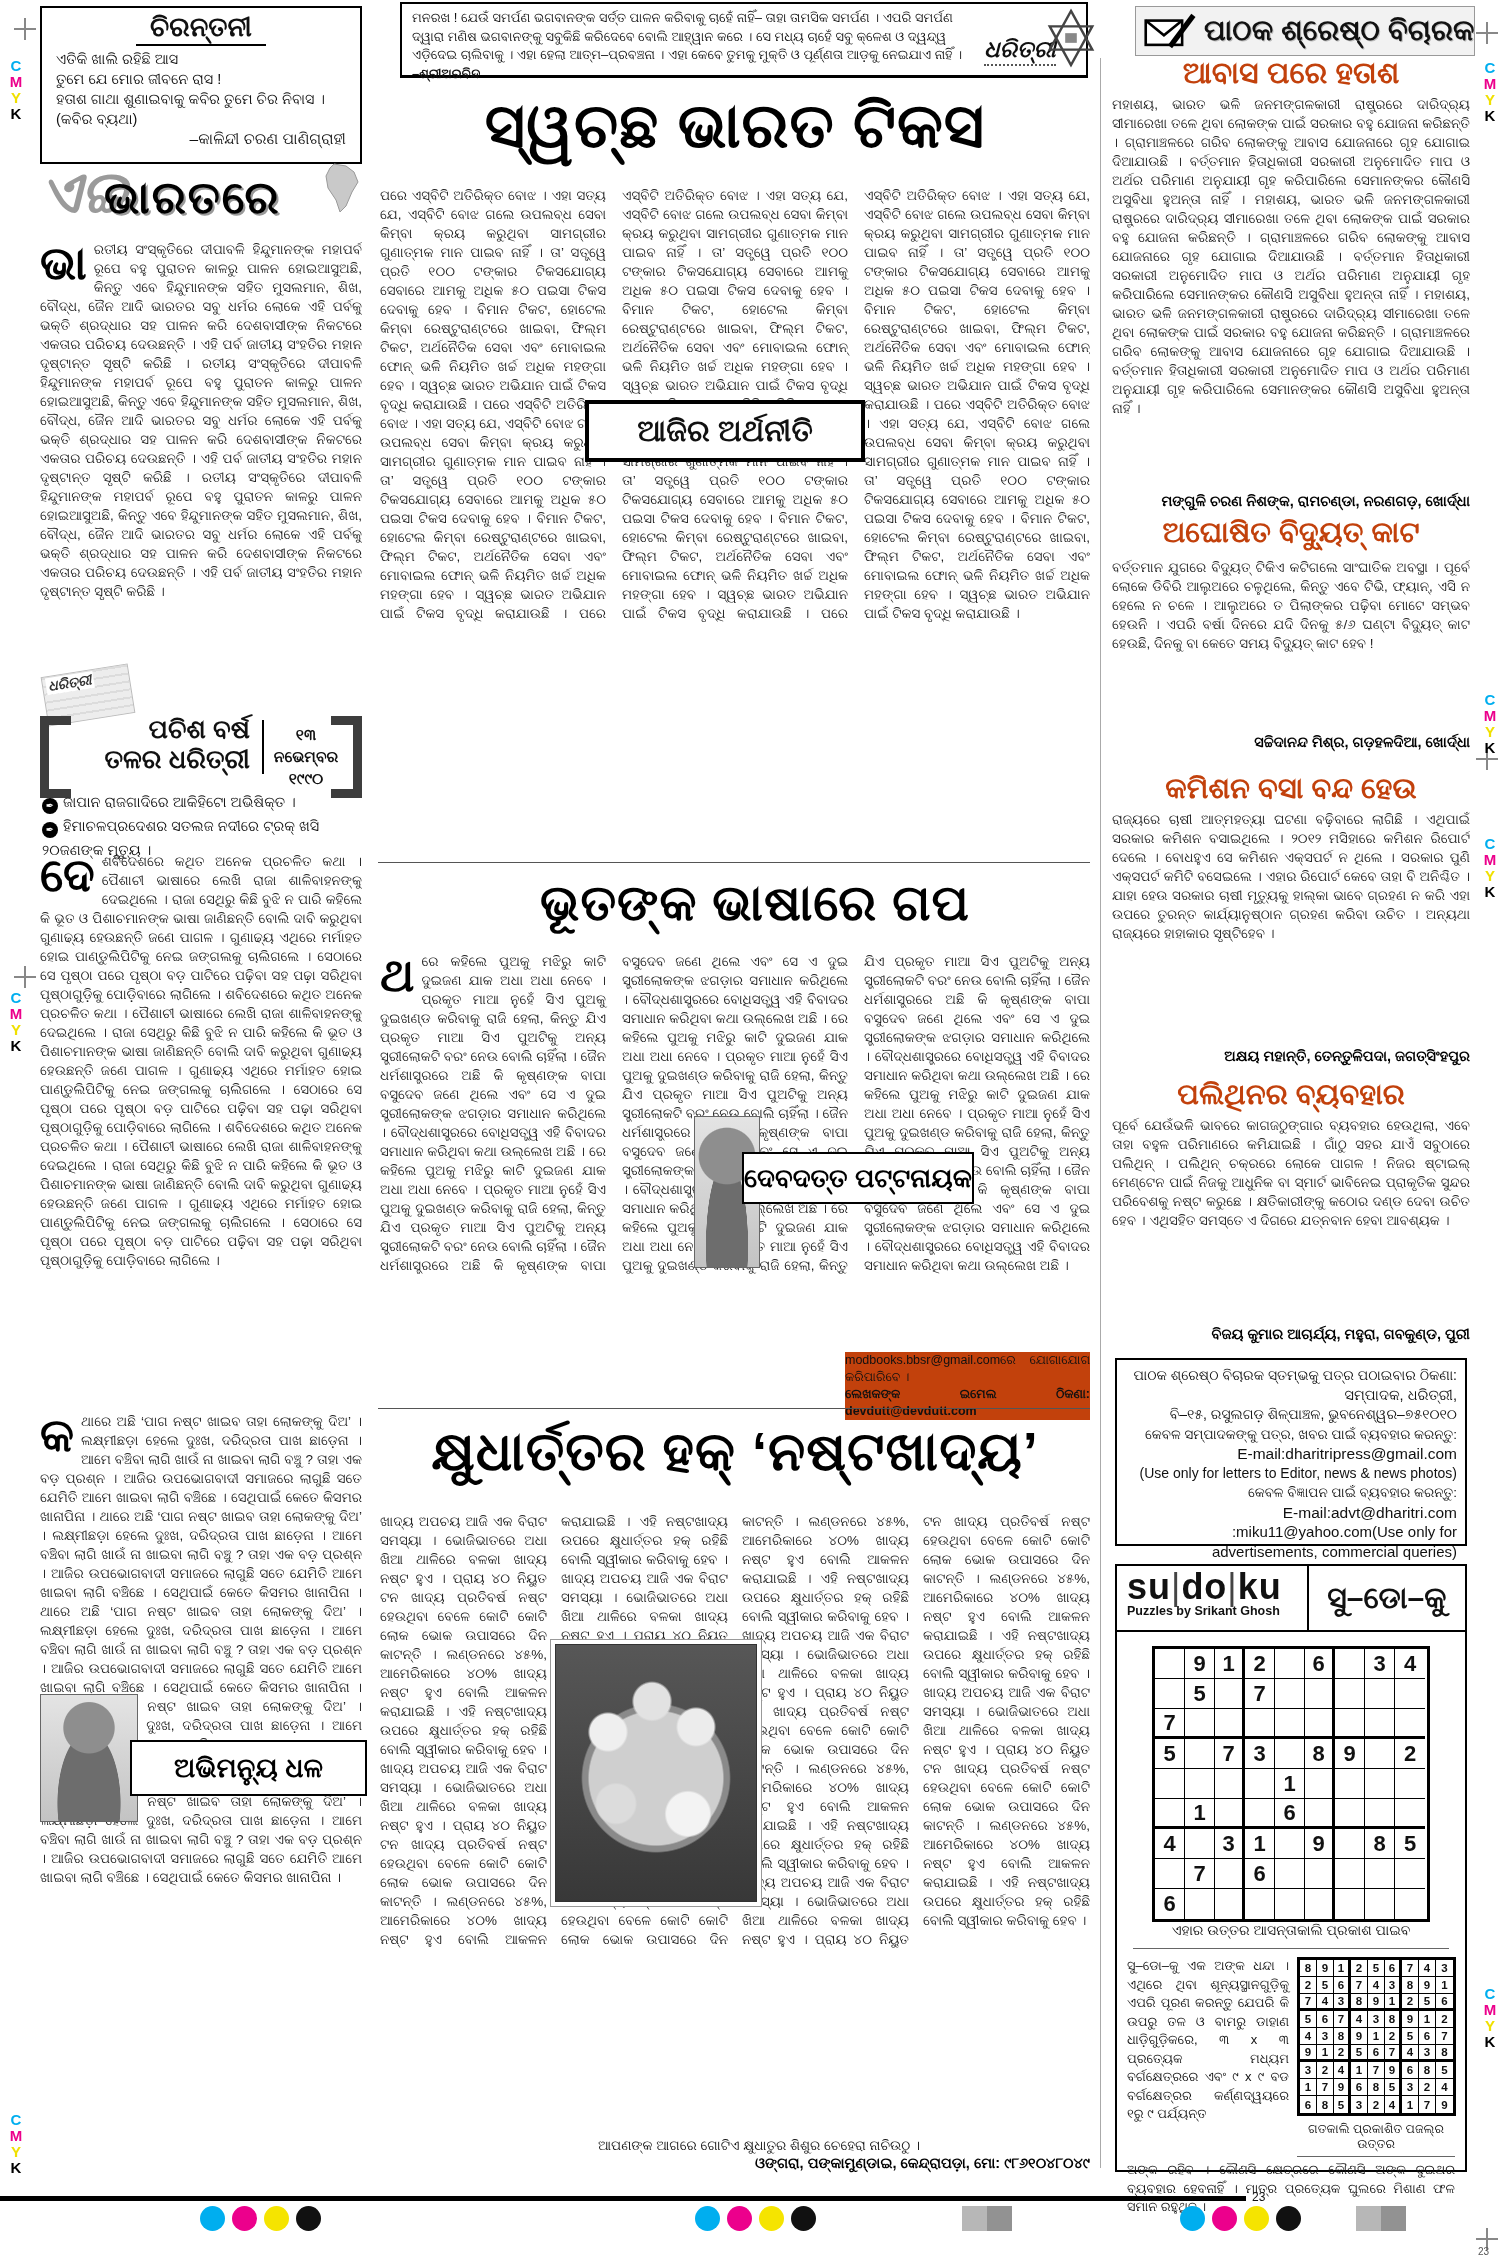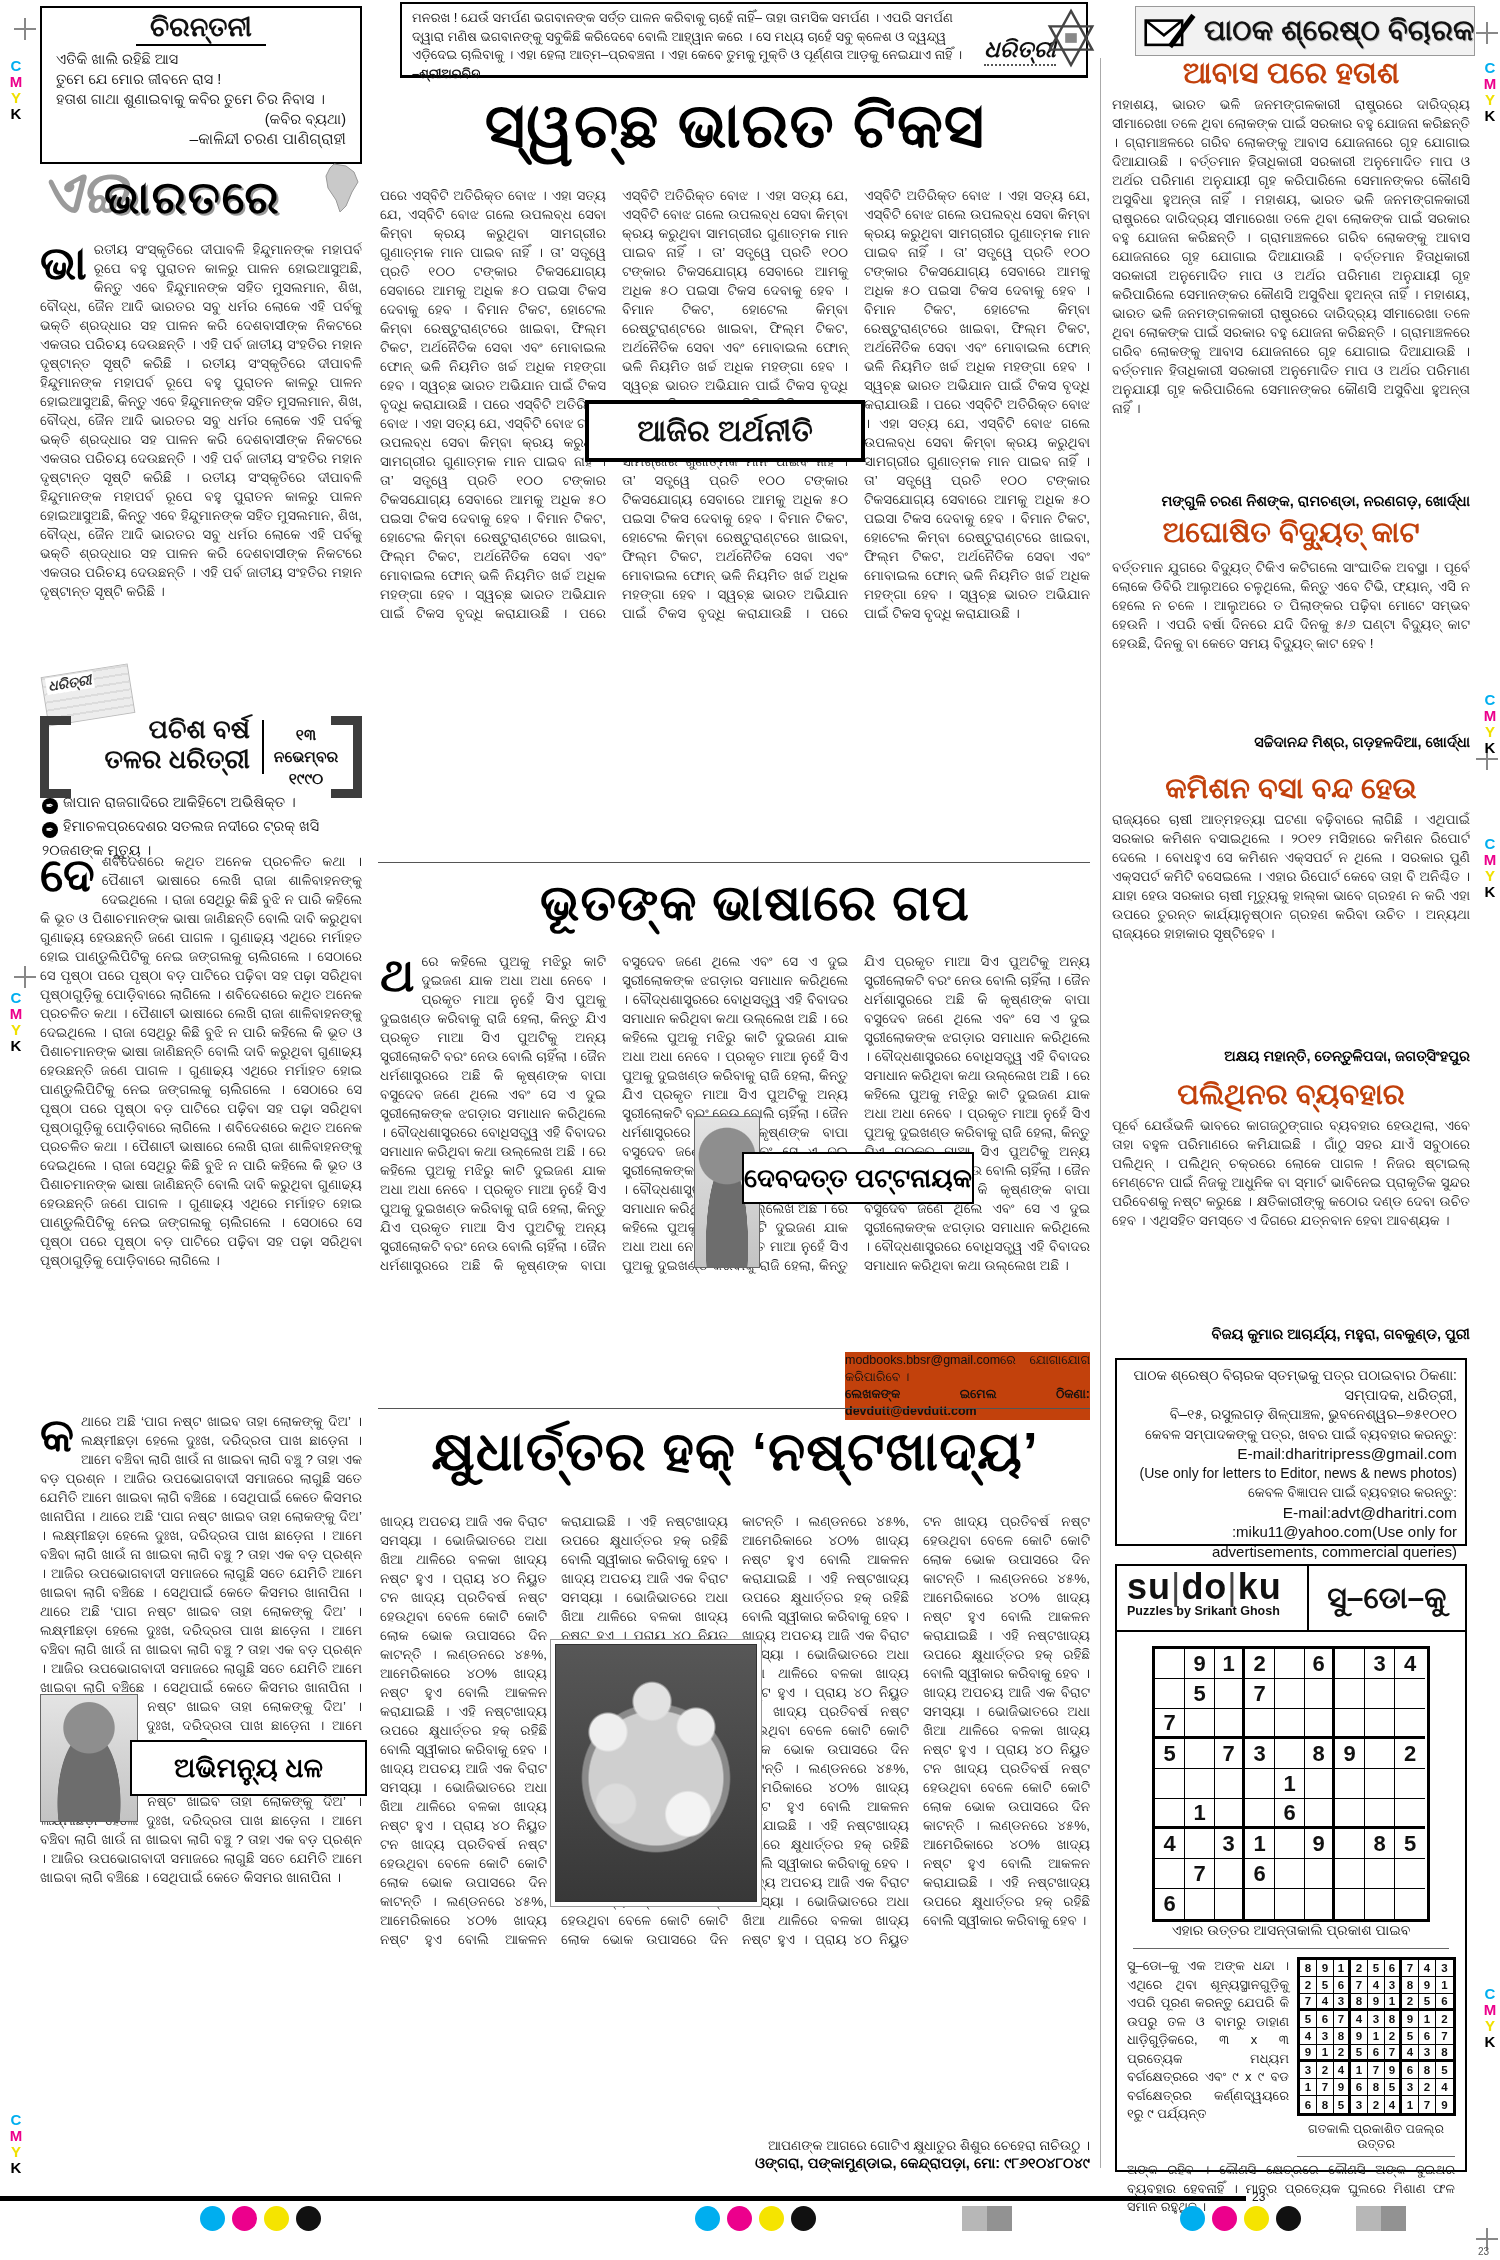--- a/index.html
+++ b/index.html
@@ -110,21 +110,21 @@
     </div>
 
   <div class="abs box2" style="left:40px;top:6px;width:322px;height:158px;padding:4px 14px;box-sizing:border-box">
     <div style="text-align:center">
       <span style="font-size:27px;font-weight:800;border-bottom:2px solid #000;padding:0 14px 2px">ଚିରନ୍ତନୀ</span>
     </div>
     <div style="font-size:14.5px;line-height:20px;margin-top:6px">
       <div>ଏତିକି ଖାଲି ରହିଛି ଆସ</div>
       <div>ତୁମେ ଯେ ମୋର ଜୀବନେ ରାସ !</div>
       <div>ହତାଶ ଗାଥା ଶୁଣାଇବାକୁ କବିର ତୁମେ ଚିର ନିବାସ ।</div>
-      <div style="text-align:right">(କବିର ବ୍ୟଥା)</div>
+      <div style="">(କବିର ବ୍ୟଥା)</div>
       <div style="text-align:right;font-weight:normal;font-size:15.5px">–କାଳିନ୍ଦୀ ଚରଣ ପାଣିଗ୍ରାହୀ</div>
     </div>
   </div>
 
   <div class="abs" style="left:400px;top:2px;width:688px;height:76px;border:2px solid #000;border-bottom-width:3px;box-sizing:border-box;padding:4px 120px 4px 10px">
     <span style="font-size:13px;line-height:17.5px;text-align:justify;display:inline">ମନରଖ ! ଯେଉଁ ସମର୍ପଣ ଭଗବାନଙ୍କ ସର୍ତ୍ତ ପାଳନ କରିବାକୁ ଚାହେଁ ନାହିଁ– ତାହା ତାମସିକ ସମର୍ପଣ । ଏପରି ସମର୍ପଣ ଦ୍ୱାରା ମଣିଷ ଭଗବାନଙ୍କୁ ସବୁକିଛି କରିଦେବେ ବୋଲି ଆହ୍ୱାନ କରେ । ସେ ମଧ୍ୟ ଚାହେଁ ସବୁ କ୍ଳେଶ ଓ ଦ୍ୱନ୍ଦ୍ୱ ଏଡ଼ିଦେଇ ଚାଲିବାକୁ । ଏହା ହେଲା ଆତ୍ମ–ପ୍ରବଞ୍ଚନା । ଏହା କେବେ ତୁମକୁ ମୁକ୍ତି ଓ ପୂର୍ଣ୍ଣତା ଆଡ଼କୁ ନେଇଯାଏ ନାହିଁ ।</span>
     <span style="font-size:13px;font-weight:bold">–ଶ୍ରୀଅରବିନ୍ଦ</span>
   </div>
   <div class="abs" style="left:984px;top:36px;font-size:23px;font-weight:800;font-style:italic;border-bottom:2px dotted #555;padding-bottom:1px">
     <span>ଧରିତ୍ରୀ</span>
@@ -224,21 +224,21 @@
 
   <div class="abs rule-h" style="left:378px;top:1408px;width:712px"></div>
   <div class="abs headline" style="left:380px;top:1420px;width:710px;font-size:54px">
     <span>କ୍ଷୁଧାର୍ତ୍ତର ହକ୍ ‘ନଷ୍ଟଖାଦ୍ୟ’</span>
   </div>
   <div class="abs body-txt cols4" style="left:380px;top:1512px;width:710px;height:700px">
     <span>ଖାଦ୍ୟ ଅପଚୟ ଆଜି ଏକ ବିରାଟ ସମସ୍ୟା । ଭୋଜିଭାତରେ ଅଧା ଖିଆ ଥାଳିରେ ବଳକା ଖାଦ୍ୟ ନଷ୍ଟ ହୁଏ । ପ୍ରାୟ ୪୦ ନିୟୁତ ଟନ ଖାଦ୍ୟ ପ୍ରତିବର୍ଷ ନଷ୍ଟ ହେଉଥିବା ବେଳେ କୋଟି କୋଟି ଲୋକ ଭୋକ ଉପାସରେ ଦିନ କାଟନ୍ତି । ଲଣ୍ଡନରେ ୪୫%, ଆମେରିକାରେ ୪୦% ଖାଦ୍ୟ ନଷ୍ଟ ହୁଏ ବୋଲି ଆକଳନ କରାଯାଇଛି । ଏହି ନଷ୍ଟଖାଦ୍ୟ ଉପରେ କ୍ଷୁଧାର୍ତ୍ତର ହକ୍ ରହିଛି ବୋଲି ସ୍ୱୀକାର କରିବାକୁ ହେବ । ଖାଦ୍ୟ ଅପଚୟ ଆଜି ଏକ ବିରାଟ ସମସ୍ୟା । ଭୋଜିଭାତରେ ଅଧା ଖିଆ ଥାଳିରେ ବଳକା ଖାଦ୍ୟ ନଷ୍ଟ ହୁଏ । ପ୍ରାୟ ୪୦ ନିୟୁତ ଟନ ଖାଦ୍ୟ ପ୍ରତିବର୍ଷ ନଷ୍ଟ ହେଉଥିବା ବେଳେ କୋଟି କୋଟି ଲୋକ ଭୋକ ଉପାସରେ ଦିନ କାଟନ୍ତି । ଲଣ୍ଡନରେ ୪୫%, ଆମେରିକାରେ ୪୦% ଖାଦ୍ୟ ନଷ୍ଟ ହୁଏ ବୋଲି ଆକଳନ କରାଯାଇଛି । ଏହି ନଷ୍ଟଖାଦ୍ୟ ଉପରେ କ୍ଷୁଧାର୍ତ୍ତର ହକ୍ ରହିଛି ବୋଲି ସ୍ୱୀକାର କରିବାକୁ ହେବ । ଖାଦ୍ୟ ଅପଚୟ ଆଜି ଏକ ବିରାଟ ସମସ୍ୟା । ଭୋଜିଭାତରେ ଅଧା ଖିଆ ଥାଳିରେ ବଳକା ଖାଦ୍ୟ ନଷ୍ଟ ହୁଏ । ପ୍ରାୟ ୪୦ ନିୟୁତ ଟନ ଖାଦ୍ୟ ପ୍ରତିବର୍ଷ ନଷ୍ଟ ହେଉଥିବା ବେଳେ କୋଟି କୋଟି ଲୋକ ଭୋକ ଉପାସରେ ଦିନ କାଟନ୍ତି । ଲଣ୍ଡନରେ ୪୫%, ଆମେରିକାରେ ୪୦% ଖାଦ୍ୟ ନଷ୍ଟ ହୁଏ ବୋଲି ଆକଳନ କରାଯାଇଛି । ଏହି ନଷ୍ଟଖାଦ୍ୟ ଉପରେ କ୍ଷୁଧାର୍ତ୍ତର ହକ୍ ରହିଛି ବୋଲି ସ୍ୱୀକାର କରିବାକୁ ହେବ । ଖାଦ୍ୟ ଅପଚୟ ଆଜି ଏକ ବିରାଟ ସମସ୍ୟା । ଭୋଜିଭାତରେ ଅଧା ଖିଆ ଥାଳିରେ ବଳକା ଖାଦ୍ୟ ନଷ୍ଟ ହୁଏ । ପ୍ରାୟ ୪୦ ନିୟୁତ ଟନ ଖାଦ୍ୟ ପ୍ରତିବର୍ଷ ନଷ୍ଟ ହେଉଥିବା ବେଳେ କୋଟି କୋଟି ଲୋକ ଭୋକ ଉପାସରେ ଦିନ କାଟନ୍ତି । ଲଣ୍ଡନରେ ୪୫%, ଆମେରିକାରେ ୪୦% ଖାଦ୍ୟ ନଷ୍ଟ ହୁଏ ବୋଲି ଆକଳନ କରାଯାଇଛି । ଏହି ନଷ୍ଟଖାଦ୍ୟ ଉପରେ କ୍ଷୁଧାର୍ତ୍ତର ହକ୍ ରହିଛି ବୋଲି ସ୍ୱୀକାର କରିବାକୁ ହେବ । ଖାଦ୍ୟ ଅପଚୟ ଆଜି ଏକ ବିରାଟ ସମସ୍ୟା । ଭୋଜିଭାତରେ ଅଧା ଖିଆ ଥାଳିରେ ବଳକା ଖାଦ୍ୟ ନଷ୍ଟ ହୁଏ । ପ୍ରାୟ ୪୦ ନିୟୁତ ଟନ ଖାଦ୍ୟ ପ୍ରତିବର୍ଷ ନଷ୍ଟ ହେଉଥିବା ବେଳେ କୋଟି କୋଟି ଲୋକ ଭୋକ ଉପାସରେ ଦିନ କାଟନ୍ତି । ଲଣ୍ଡନରେ ୪୫%, ଆମେରିକାରେ ୪୦% ଖାଦ୍ୟ ନଷ୍ଟ ହୁଏ ବୋଲି ଆକଳନ କରାଯାଇଛି । ଏହି ନଷ୍ଟଖାଦ୍ୟ ଉପରେ କ୍ଷୁଧାର୍ତ୍ତର ହକ୍ ରହିଛି ବୋଲି ସ୍ୱୀକାର କରିବାକୁ ହେବ । ଖାଦ୍ୟ ଅପଚୟ ଆଜି ଏକ ବିରାଟ ସମସ୍ୟା । ଭୋଜିଭାତରେ ଅଧା ଖିଆ ଥାଳିରେ ବଳକା ଖାଦ୍ୟ ନଷ୍ଟ ହୁଏ । ପ୍ରାୟ ୪୦ ନିୟୁତ ଟନ ଖାଦ୍ୟ ପ୍ରତିବର୍ଷ ନଷ୍ଟ ହେଉଥିବା ବେଳେ କୋଟି କୋଟି ଲୋକ ଭୋକ ଉପାସରେ ଦିନ କାଟନ୍ତି । ଲଣ୍ଡନରେ ୪୫%, ଆମେରିକାରେ ୪୦% ଖାଦ୍ୟ ନଷ୍ଟ ହୁଏ ବୋଲି ଆକଳନ କରାଯାଇଛି । ଏହି ନଷ୍ଟଖାଦ୍ୟ ଉପରେ କ୍ଷୁଧାର୍ତ୍ତର ହକ୍ ରହିଛି ବୋଲି ସ୍ୱୀକାର କରିବାକୁ ହେବ । ଖାଦ୍ୟ ଅପଚୟ ଆଜି ଏକ ବିରାଟ ସମସ୍ୟା । ଭୋଜିଭାତରେ ଅଧା ଖିଆ ଥାଳିରେ ବଳକା ଖାଦ୍ୟ ନଷ୍ଟ ହୁଏ । ପ୍ରାୟ ୪୦ ନିୟୁତ ଟନ ଖାଦ୍ୟ ପ୍ରତିବର୍ଷ ନଷ୍ଟ ହେଉଥିବା ବେଳେ କୋଟି କୋଟି ଲୋକ ଭୋକ ଉପାସରେ ଦିନ କାଟନ୍ତି । ଲଣ୍ଡନରେ ୪୫%, ଆମେରିକାରେ ୪୦% ଖାଦ୍ୟ ନଷ୍ଟ ହୁଏ ବୋଲି ଆକଳନ କରାଯାଇଛି । ଏହି ନଷ୍ଟଖାଦ୍ୟ ଉପରେ କ୍ଷୁଧାର୍ତ୍ତର ହକ୍ ରହିଛି ବୋଲି ସ୍ୱୀକାର କରିବାକୁ ହେବ ।</span>
   </div>
   <div class="abs thali" style="left:555px;top:1644px;width:200px;height:256px"></div>
   <div class="abs" style="left:598px;top:2134px;width:492px;background:#fff;padding-top:2px">
-    <div style="font-size:13.5px;line-height:19px;text-align:right">ଆପଣଙ୍କ ଆଗରେ ଗୋଟିଏ କ୍ଷୁଧାତୁର ଶିଶୁର ଚେହେରା ନାଚିଉଠୁ ।</div>
+    <div style="font-size:13.5px;line-height:19px;text-align:left">ଆପଣଙ୍କ ଆଗରେ ଗୋଟିଏ କ୍ଷୁଧାତୁର ଶିଶୁର ଚେହେରା ନାଚିଉଠୁ ।</div>
     <div class="sig">ଓଙ୍ଗରା, ପଙ୍କାମୁଣ୍ଡାଇ, କେନ୍ଦ୍ରାପଡ଼ା, ମୋ: ୯୮୬୧୦୪୮୦୪୯</div>
   </div>
 
   <div class="abs" style="left:1112px;top:56px;width:358px">
     <div class="letter-title" style="font-size:30px">ଆବାସ ପରେ ହତାଶ</div>
     <div class="body-txt" style="height:398px;margin-top:4px">
       <span>ମହାଶୟ, ଭାରତ ଭଳି ଜନମଙ୍ଗଳକାରୀ ରାଷ୍ଟ୍ରରେ ଦାରିଦ୍ର୍ୟ ସୀମାରେଖା ତଳେ ଥିବା ଲୋକଙ୍କ ପାଇଁ ସରକାର ବହୁ ଯୋଜନା କରିଛନ୍ତି । ଗ୍ରାମାଞ୍ଚଳରେ ଗରିବ ଲୋକଙ୍କୁ ଆବାସ ଯୋଜନାରେ ଗୃହ ଯୋଗାଇ ଦିଆଯାଉଛି । ବର୍ତ୍ତମାନ ହିତାଧିକାରୀ ସରକାରୀ ଅନୁମୋଦିତ ମାପ ଓ ଅର୍ଥର ପରିମାଣ ଅନୁଯାୟୀ ଗୃହ କରିପାରିଲେ ସେମାନଙ୍କର କୌଣସି ଅସୁବିଧା ହୁଅନ୍ତା ନାହିଁ । ମହାଶୟ, ଭାରତ ଭଳି ଜନମଙ୍ଗଳକାରୀ ରାଷ୍ଟ୍ରରେ ଦାରିଦ୍ର୍ୟ ସୀମାରେଖା ତଳେ ଥିବା ଲୋକଙ୍କ ପାଇଁ ସରକାର ବହୁ ଯୋଜନା କରିଛନ୍ତି । ଗ୍ରାମାଞ୍ଚଳରେ ଗରିବ ଲୋକଙ୍କୁ ଆବାସ ଯୋଜନାରେ ଗୃହ ଯୋଗାଇ ଦିଆଯାଉଛି । ବର୍ତ୍ତମାନ ହିତାଧିକାରୀ ସରକାରୀ ଅନୁମୋଦିତ ମାପ ଓ ଅର୍ଥର ପରିମାଣ ଅନୁଯାୟୀ ଗୃହ କରିପାରିଲେ ସେମାନଙ୍କର କୌଣସି ଅସୁବିଧା ହୁଅନ୍ତା ନାହିଁ । ମହାଶୟ, ଭାରତ ଭଳି ଜନମଙ୍ଗଳକାରୀ ରାଷ୍ଟ୍ରରେ ଦାରିଦ୍ର୍ୟ ସୀମାରେଖା ତଳେ ଥିବା ଲୋକଙ୍କ ପାଇଁ ସରକାର ବହୁ ଯୋଜନା କରିଛନ୍ତି । ଗ୍ରାମାଞ୍ଚଳରେ ଗରିବ ଲୋକଙ୍କୁ ଆବାସ ଯୋଜନାରେ ଗୃହ ଯୋଗାଇ ଦିଆଯାଉଛି । ବର୍ତ୍ତମାନ ହିତାଧିକାରୀ ସରକାରୀ ଅନୁମୋଦିତ ମାପ ଓ ଅର୍ଥର ପରିମାଣ ଅନୁଯାୟୀ ଗୃହ କରିପାରିଲେ ସେମାନଙ୍କର କୌଣସି ଅସୁବିଧା ହୁଅନ୍ତା ନାହିଁ ।</span>
     </div>
     <div class="sig">ମଙ୍ଗୁଳି ଚରଣ ନିଶଙ୍କ, ରାମଚଣ୍ଡା, ନରଣଗଡ଼, ଖୋର୍ଦ୍ଧା</div>
   </div>

